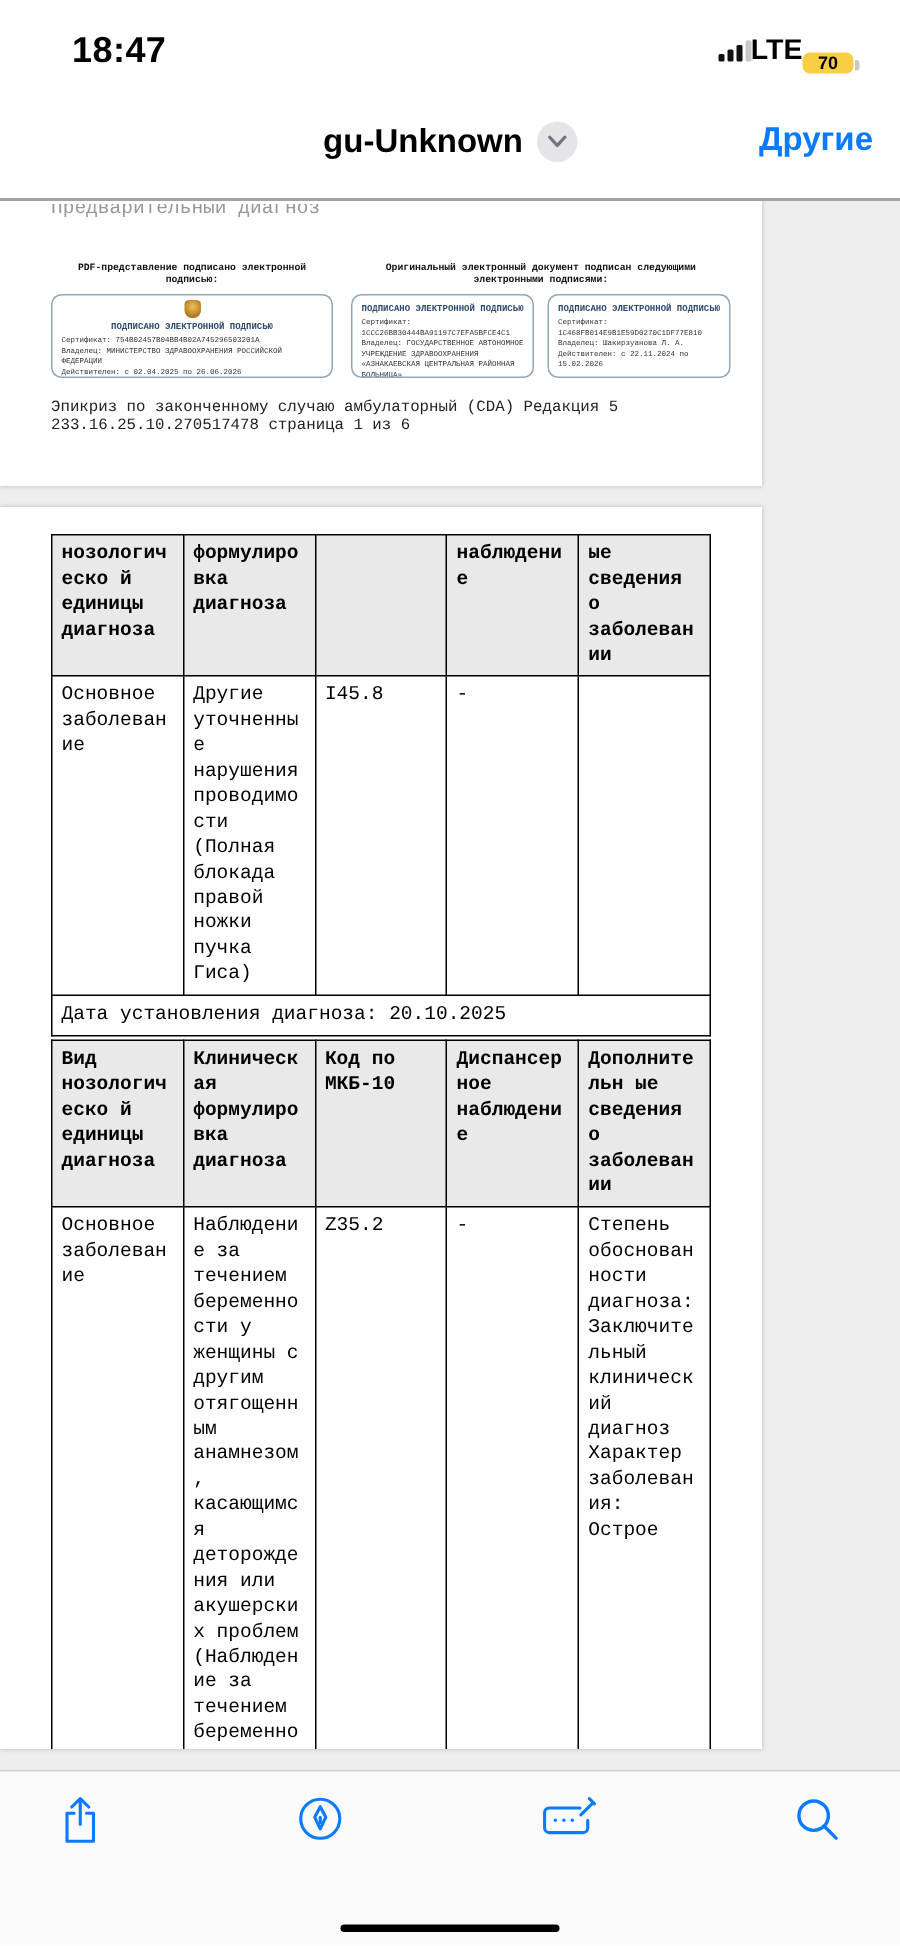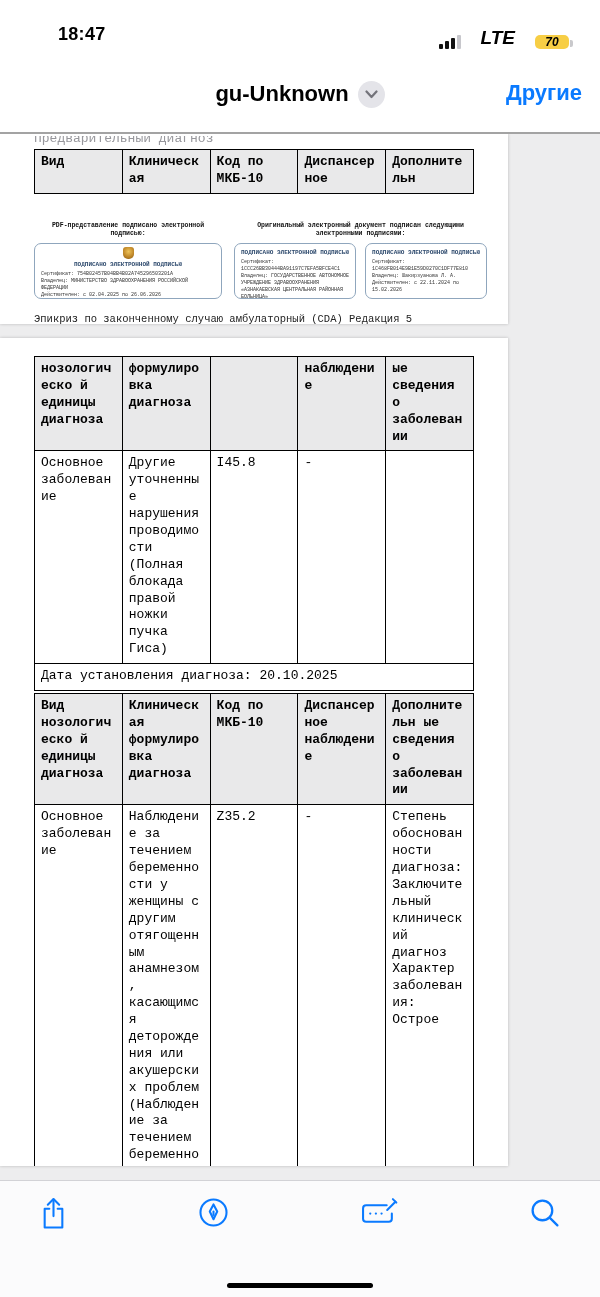--- a/index.html
+++ b/index.html
@@ -2,22 +2,22 @@
 <html><head>
 <meta charset="utf-8">
 <style>
   * { margin:0; padding:0; box-sizing:border-box; }
   html,body { width:600px; }
   body { font-family:"Liberation Sans", sans-serif; background:#fff; color:#000; }
   .screen { width:600px; height:1297px; display:flex; flex-direction:column; overflow:hidden; background:#fff; }
 
   
   .status-bar { height:56px; display:flex; justify-content:space-between; align-items:center; padding:12px 26px 0 48px; background:#fff; }
-  .sb-time { font-size:18px; font-weight:700; letter-spacing:.3px;margin-left:10px; }
-  .sb-right { display:flex; align-items:flex-end; gap:20px;font-style:italic; }
+  .sb-time { font-size:24px; font-weight:700; letter-spacing:.3px; }
+  .sb-right { display:flex; align-items:center; gap:0; }
   .signal { display:flex; align-items:flex-end; gap:2px; height:14px; }
   .signal .bar { width:4px; background:#111; border-radius:1px; }
   .signal .b1{height:5px;} .signal .b2{height:8px;} .signal .b3{height:11px;}
   .signal .b4{height:14px; background:#c7c7cc;}
   .sb-lte { font-size:19px; font-weight:600; }
   .battery { position:relative; width:34px; height:14px; border-radius:5px; background:#F7CE45; display:flex; align-items:center; justify-content:center; margin-right:5px;margin-top:15px; }
   .battery .pct { font-size:12px; font-weight:700; color:#000; }
   .battery .nub { position:absolute; right:-4px; top:5.5px; width:3px; height:7px; background:#c9c9cc; border-radius:0 2px 2px 0; }
 
   
@@ -94,31 +94,20 @@
     </div>
     <button class="done-btn">Другие</button>
   </div>
 
   <div class="content">
 
     <div class="page page1">
       <div class="clip-wrap">
         <div class="doc-caption" style="margin-top:-5px;">Предварительный диагноз</div>
       </div>
-      <table class="doc">
-        <tbody>
-            <tr>
-          <th>Вид</th>
-          <th>Клиническая</th>
-          <th>Код по МКБ-10</th>
-          <th>Диспансерное</th>
-          <th>Дополнительн</th>
-        </tr>
-      </tbody>
-        </table>
 
       <div class="sig-block">
         <div class="sig-col-left">
           <div class="sig-label">PDF-представление подписано электронной подписью:</div>
           <div class="stamps">
             <div class="stamp">
               <div class="stamp-emblem"></div>
               <div class="stamp-title">ПОДПИСАНО ЭЛЕКТРОННОЙ ПОДПИСЬЮ</div>
               <div class="stamp-line">Сертификат: 754B02457B04BB4B02A745296503201A</div>
               <div class="stamp-line">Владелец: МИНИСТЕРСТВО ЗДРАВООХРАНЕНИЯ РОССИЙСКОЙ ФЕДЕРАЦИИ</div>

